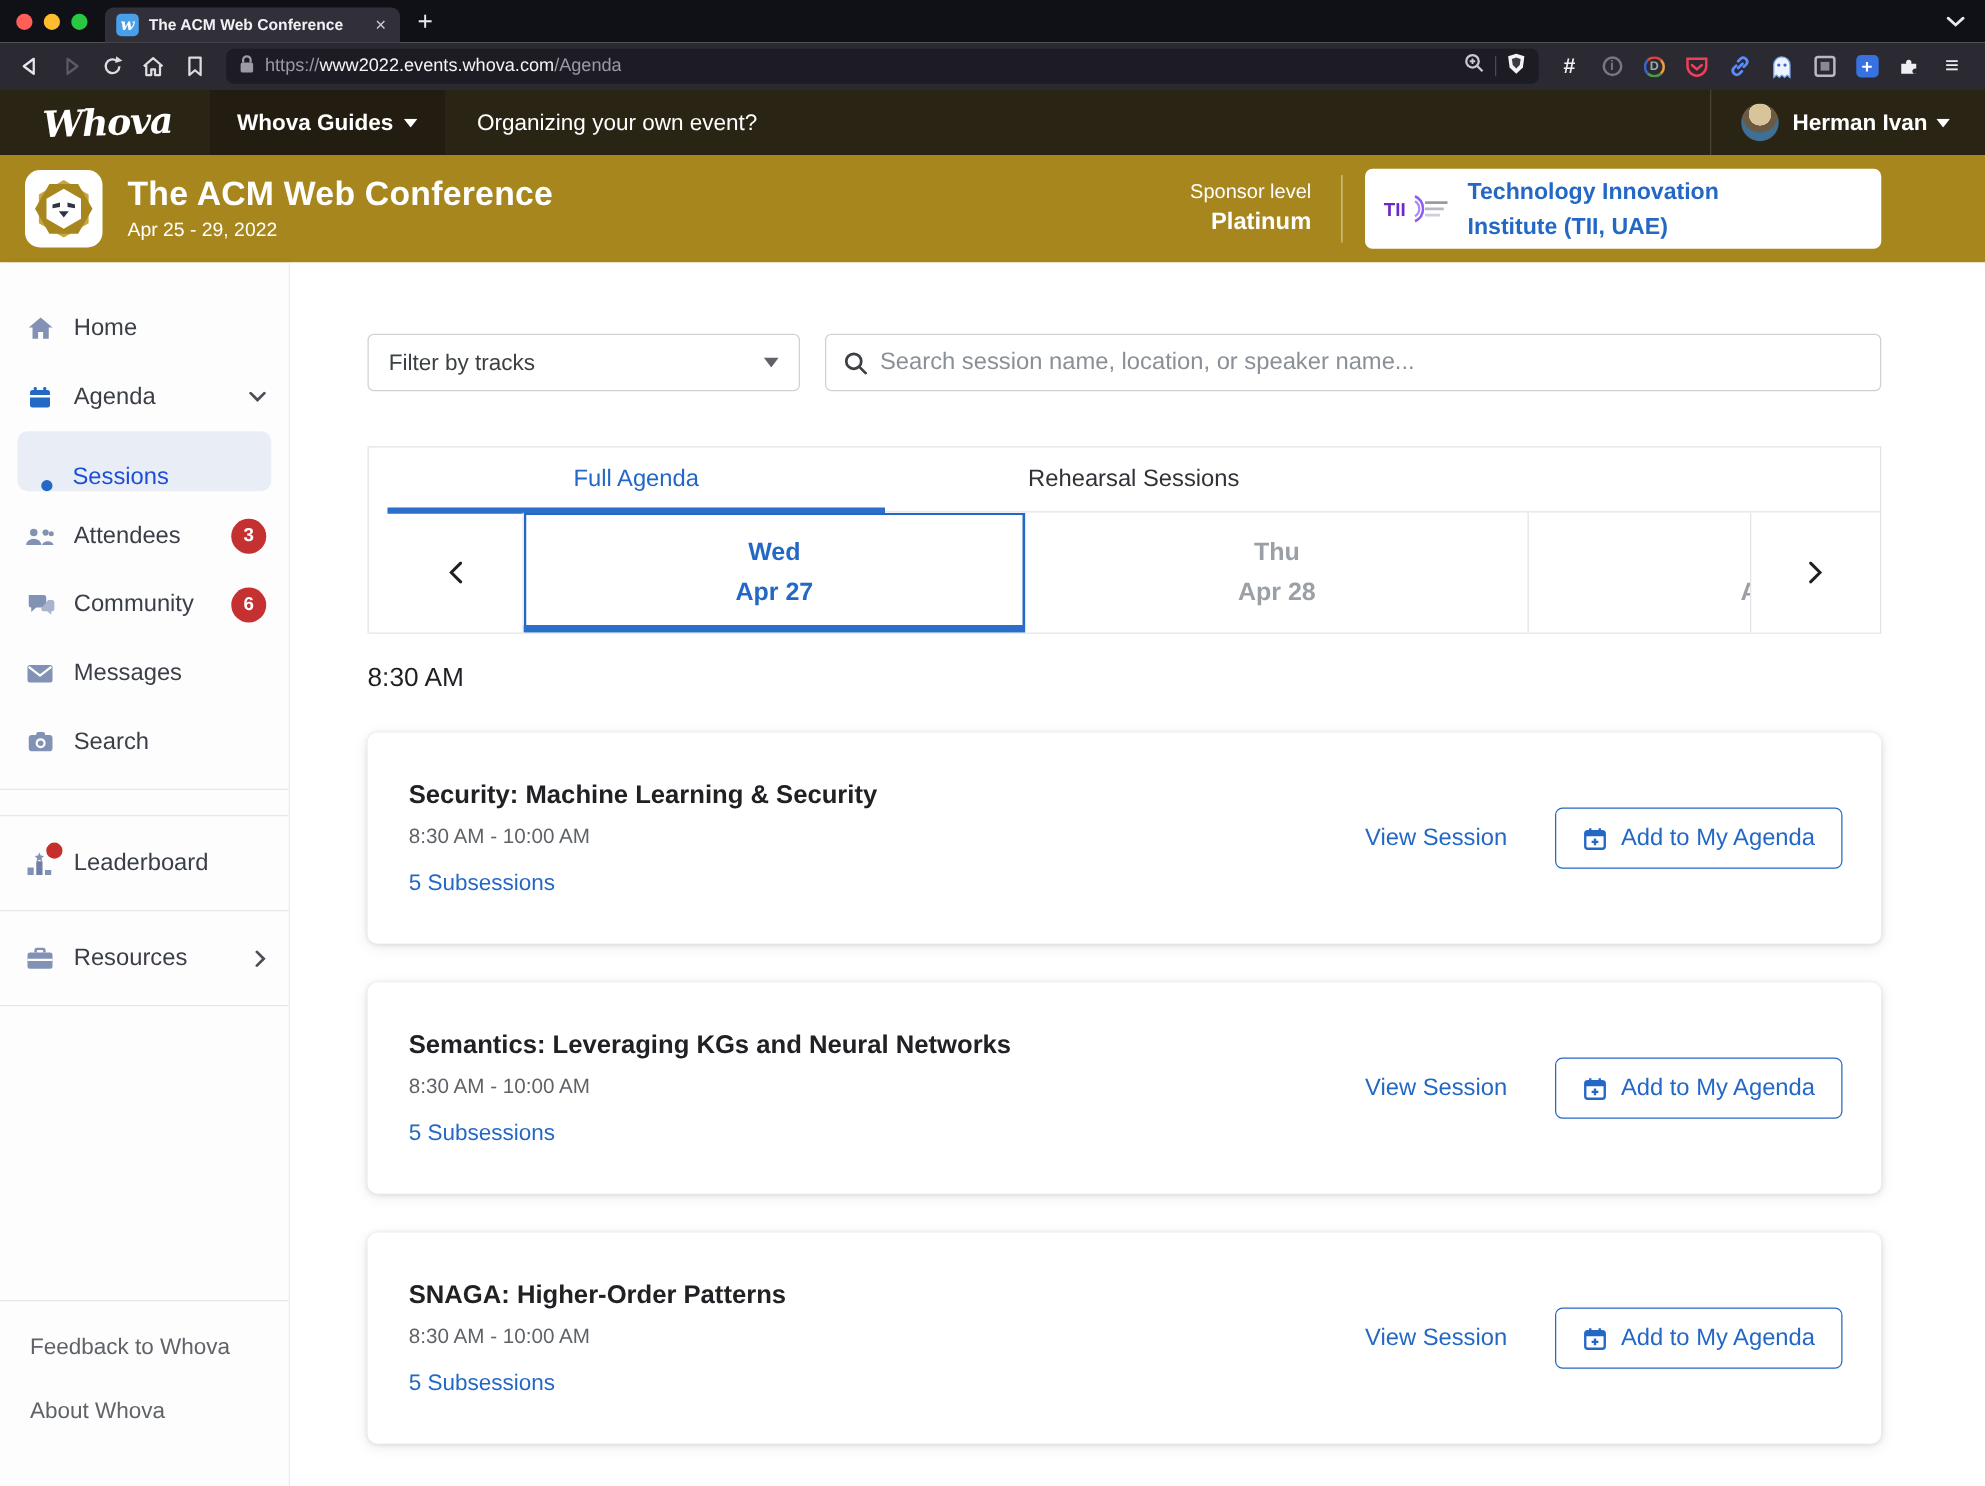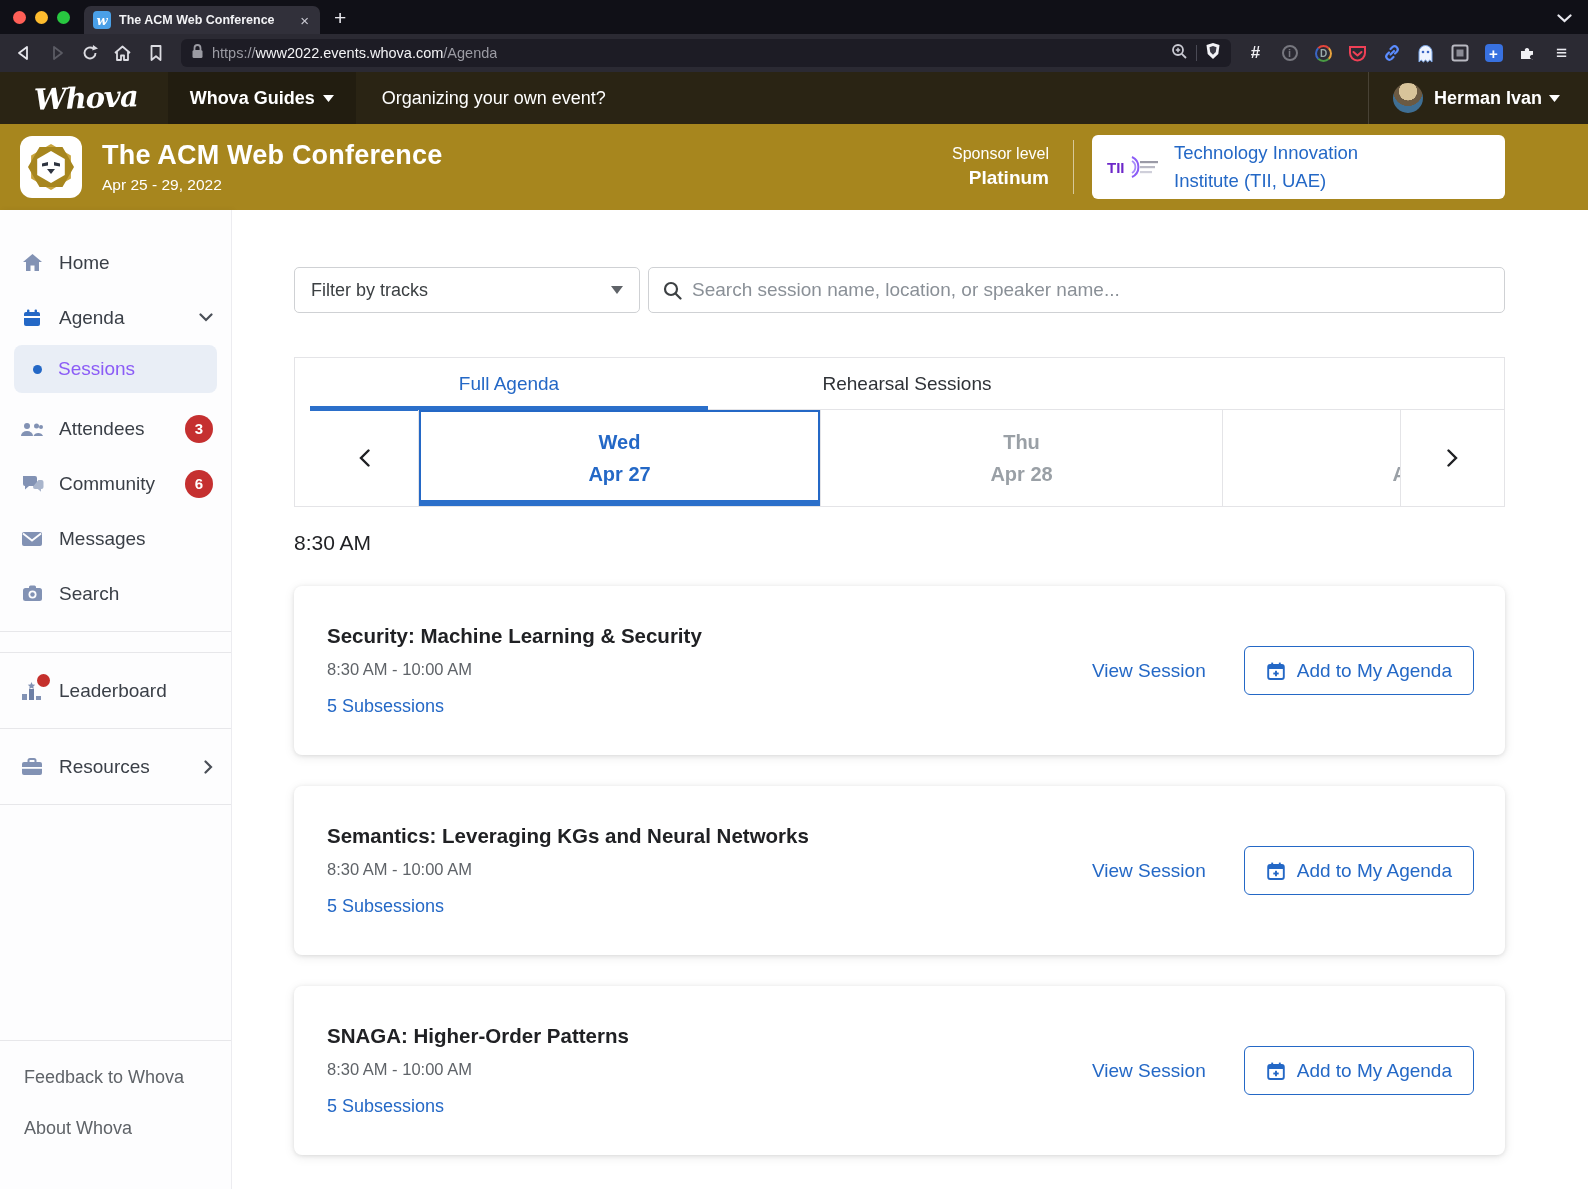--- a/index.html
+++ b/index.html
@@ -55,42 +55,42 @@
   .event-meta { margin-left:20px; }
   .event-title { font-size:27px; font-weight:700; letter-spacing:.2px; }
   .event-dates { font-size:15.5px; margin-top:5px; font-weight:400; }
   .banner-spacer { flex:1; }
   .sponsor-level { text-align:right; line-height:1.35; }
   .sl-label { font-size:16px; font-weight:400; }
   .sl-value { font-size:19px; font-weight:700; }
   .banner-div { width:1px; height:54px; background:rgba(255,255,255,.55); margin:0 18px 0 24px; }
   .sponsor-card { width:413px; height:64px; background:#fff; border-radius:6px; margin-right:83px; display:flex; align-items:center; padding:0 14px; gap:12px; }
   .tii-logo { display:flex; align-items:center; flex:0 0 auto; }
-  .sponsor-name { color:#2468c6; font-size:18.5px; line-height:1.5; font-weight:400; }
+  .sponsor-name { color:#2468c6; font-size:18.5px; line-height:1.5; font-weight:700; }
 
   
   .app { display:flex; height:979px; }
   .sidebar { width:232px; background:#fdfdfe; box-shadow:2px 0 6px rgba(0,0,0,.05); border-right:1px solid #ececf0; padding-top:25px;
              display:flex; flex-direction:column; flex:0 0 auto; }
   .s-item { height:55px; display:flex; align-items:center; padding:0 18px 0 20px; gap:15px; position:relative; color:#3a3f47; font-size:19px; }
   .s-ico { width:24px; display:flex; justify-content:center; flex:0 0 auto; position:relative; }
   .s-label { flex:1; white-space:nowrap; }
   .s-badge { width:28px; height:28px; border-radius:50%; background:#c53030; color:#fff; font-size:15px; font-weight:700;
              display:flex; align-items:center; justify-content:center; }
-  .s-sub { height:48px; margin:0 14px; border-radius:8px; background:#e9eef6; display:flex; align-items:center; padding:0 14px 0 14px; gap:16px;
-           color:#8b5cf6; font-size:19px; }
+  .s-sub { height:48px; margin:0 14px; border-radius:8px; background:#e9eef6; display:flex; align-items:flex-end; padding:0 14px 0 14px; gap:16px;
+           color:#1d4ed8; font-size:19px; }
   .dot { width:9px; height:9px; border-radius:50%; background:#2468c6; margin-left:5px; }
   .s-div { height:1px; background:#e7e7ea; margin:10px 0; }
   .red-dot { position:absolute; top:-7px; right:-6px; width:13px; height:13px; border-radius:50%; background:#c5302c; }
   .s-footer { margin-top:auto; padding:26px 0 20px 24px; border-top:1px solid #e7e7ea; }
   .s-flink { font-size:18px; color:#5f6368; margin-bottom:30px; }
 
   .content { flex:1; padding:57px 83px 0 62px; background:#fff; min-width:0; }
 
-  .filter-row { display:flex; gap:8px;border-radius:11px; }
+  .filter-row { display:flex; gap:20px;border-radius:11px; }
   .filter-box { width:346px; height:46px; border:1px solid #cfd1d4; border-radius:5px; display:flex; align-items:center; padding:0 16px;
                 font-size:18px; color:#3c4043; }
   .filter-box .flabel { flex:1; }
   .search-box { flex:1; height:46px; border:1px solid #cfd1d4; border-radius:5px; display:flex; align-items:center; padding:0 14px; gap:10px; }
   .search-box input { border:none; outline:none; flex:1; font-size:19px; color:#3c4043; font-family:inherit; background:transparent; }
   .search-box input::placeholder { color:#8a9097; }
 
   .tabs-box { margin-top:44px; border:1px solid #e4e4e7; border-bottom:1px solid #e4e4e7;padding-left:15px; }
   .tabs-row { display:flex; height:52px; border-bottom:1px solid #e4e4e7; position:relative; }
   .tab-item { width:33.333%; display:flex; align-items:center; justify-content:center; font-size:19px; color:#2f3237; }

